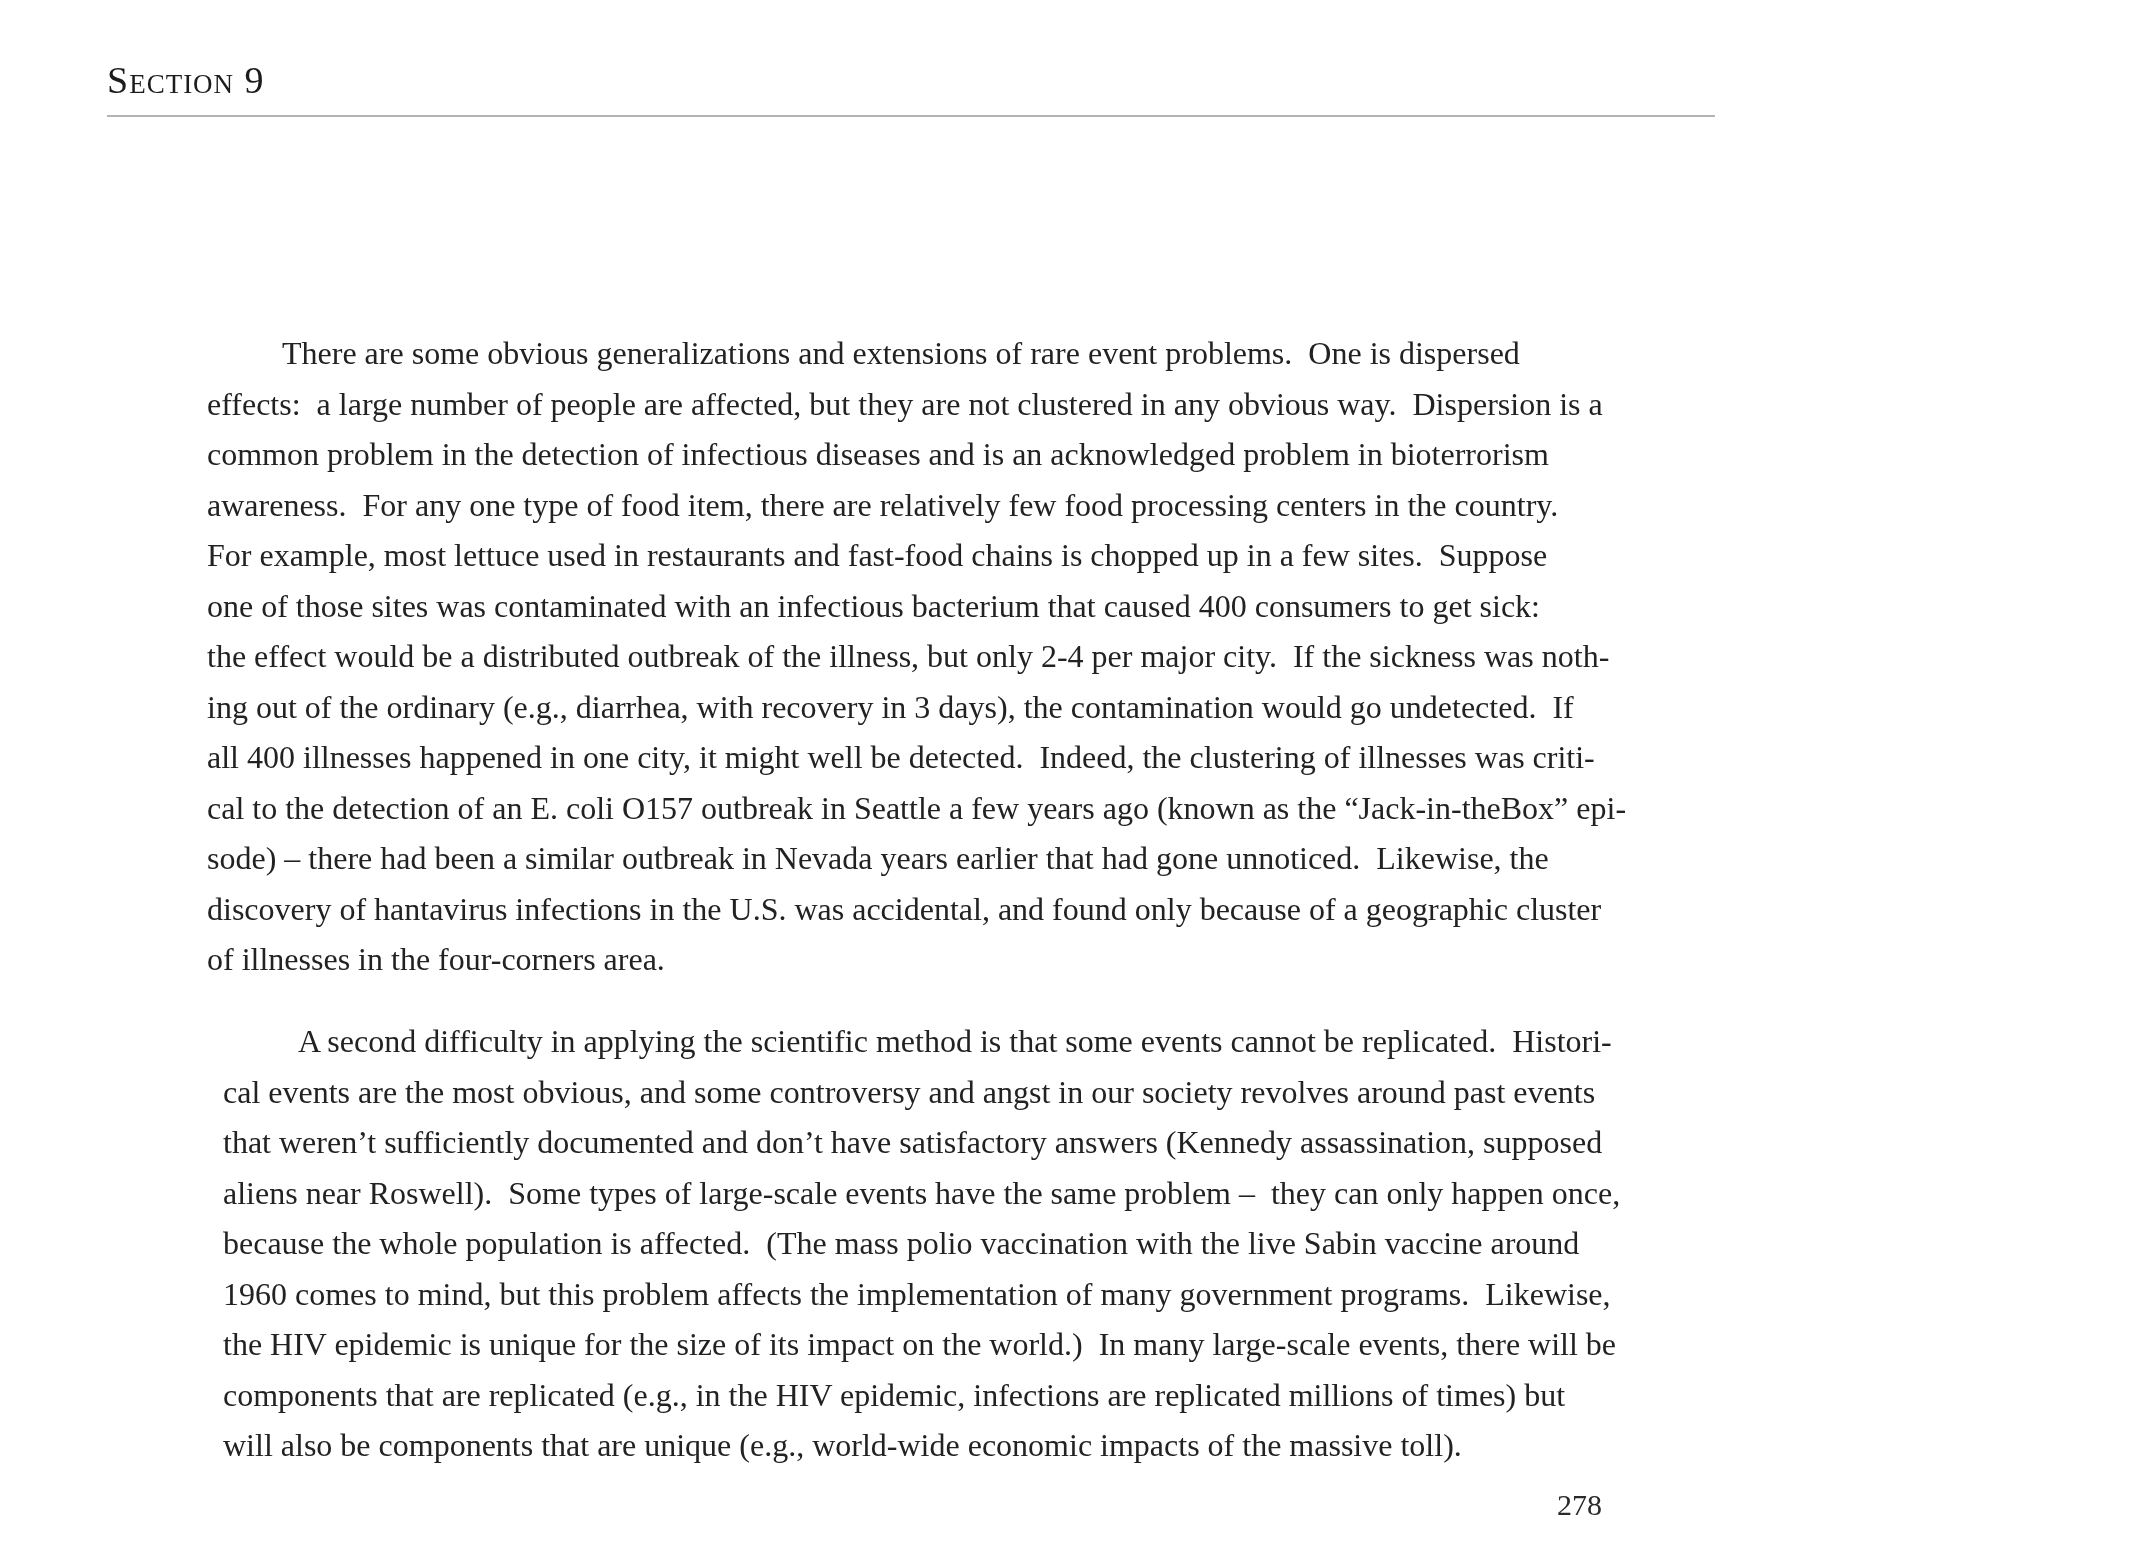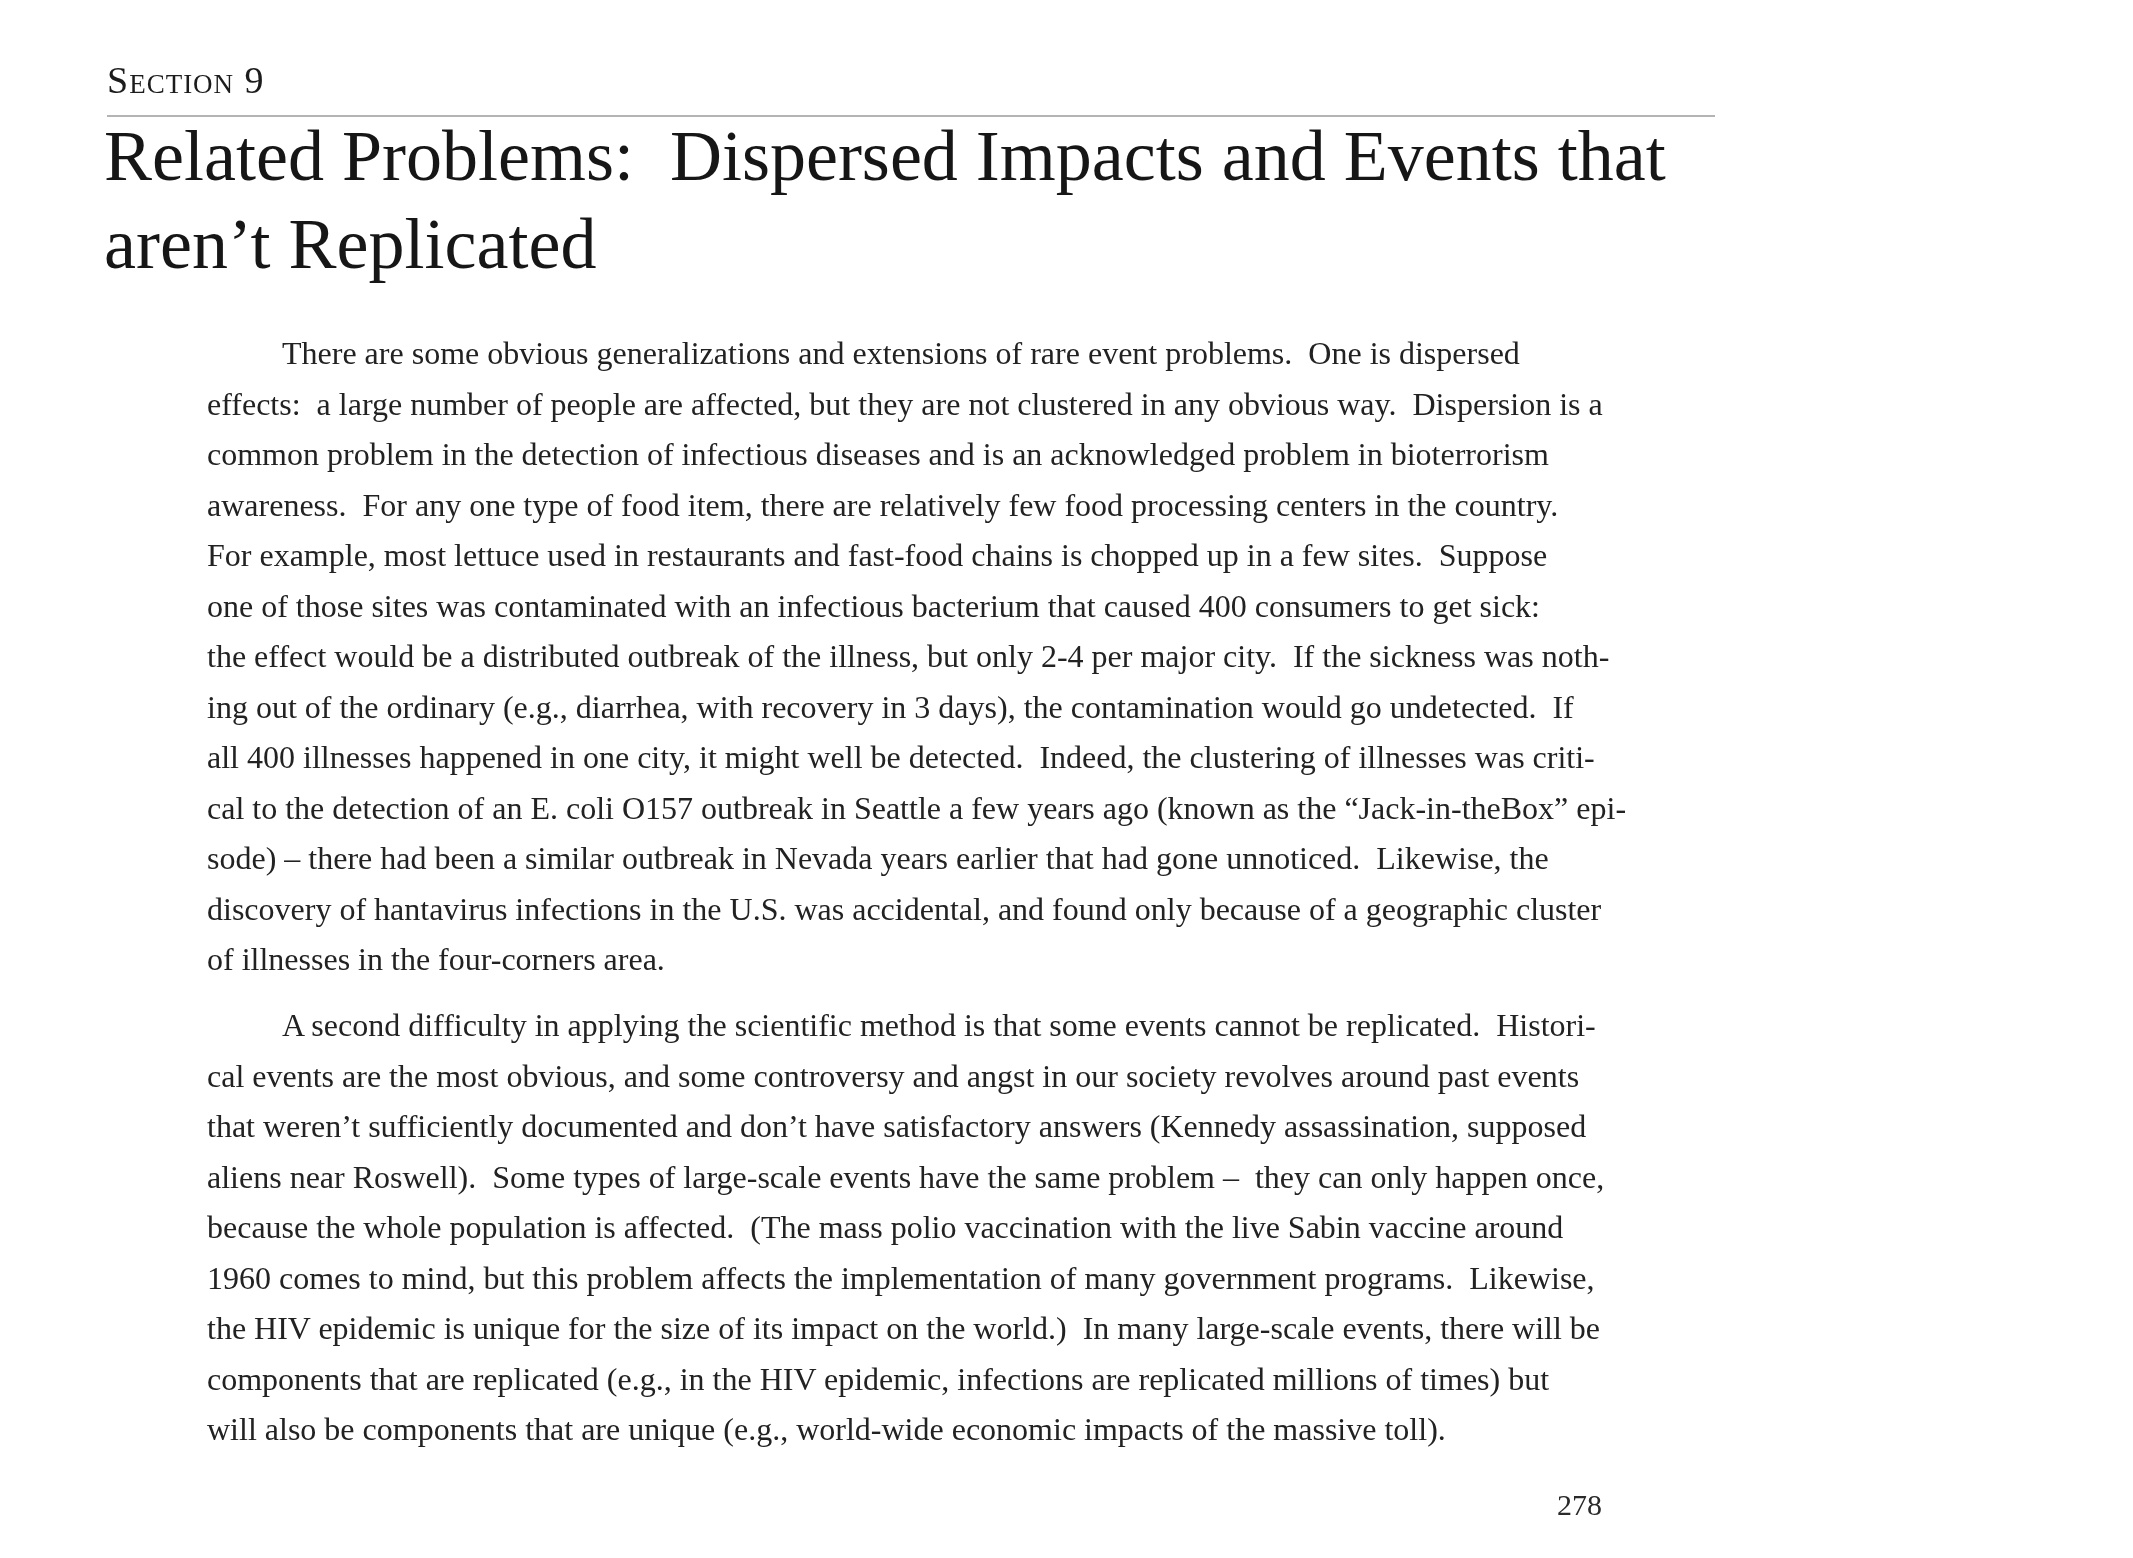--- a/index.html
+++ b/index.html
@@ -66,38 +66,36 @@
 </style>
 </head>
 <body>
 
 <div class="page">
 
   <div class="section-label">Section 9</div>
 
   <div class="header-rule"></div>
 
-  <h1 class="page-title" style="margin:0; font-weight:normal;">Related Problems:  Dispersed Impacts and Events that
-aren’t Replicated</h1>
 
   <p class="body-para para-1" style="margin:0;">There are some obvious generalizations and extensions of rare event problems.  One is dispersed
 effects:  a large number of people are affected, but they are not clustered in any obvious way.  Dispersion is a
 common problem in the detection of infectious diseases and is an acknowledged problem in bioterrorism
 awareness.  For any one type of food item, there are relatively few food processing centers in the country.
 For example, most lettuce used in restaurants and fast-food chains is chopped up in a few sites.  Suppose
 one of those sites was contaminated with an infectious bacterium that caused 400 consumers to get sick:
 the effect would be a distributed outbreak of the illness, but only 2-4 per major city.  If the sickness was noth-
 ing out of the ordinary (e.g., diarrhea, with recovery in 3 days), the contamination would go undetected.  If
 all 400 illnesses happened in one city, it might well be detected.  Indeed, the clustering of illnesses was criti-
 cal to the detection of an E. coli O157 outbreak in Seattle a few years ago (known as the “Jack-in-theBox” epi-
 sode) – there had been a similar outbreak in Nevada years earlier that had gone unnoticed.  Likewise, the
 discovery of hantavirus infections in the U.S. was accidental, and found only because of a geographic cluster
 of illnesses in the four-corners area.</p>
 
-  <p class="body-para para-2" style="margin:0;">A second difficulty in applying the scientific method is that some events cannot be replicated.  Histori-
+  <p class="body-para para-2" style="margin:16px;">A second difficulty in applying the scientific method is that some events cannot be replicated.  Histori-
 cal events are the most obvious, and some controversy and angst in our society revolves around past events
 that weren’t sufficiently documented and don’t have satisfactory answers (Kennedy assassination, supposed
 aliens near Roswell).  Some types of large-scale events have the same problem –  they can only happen once,
 because the whole population is affected.  (The mass polio vaccination with the live Sabin vaccine around
 1960 comes to mind, but this problem affects the implementation of many government programs.  Likewise,
 the HIV epidemic is unique for the size of its impact on the world.)  In many large-scale events, there will be
 components that are replicated (e.g., in the HIV epidemic, infections are replicated millions of times) but
 will also be components that are unique (e.g., world-wide economic impacts of the massive toll).</p>
 
   <div class="page-number">278</div>

